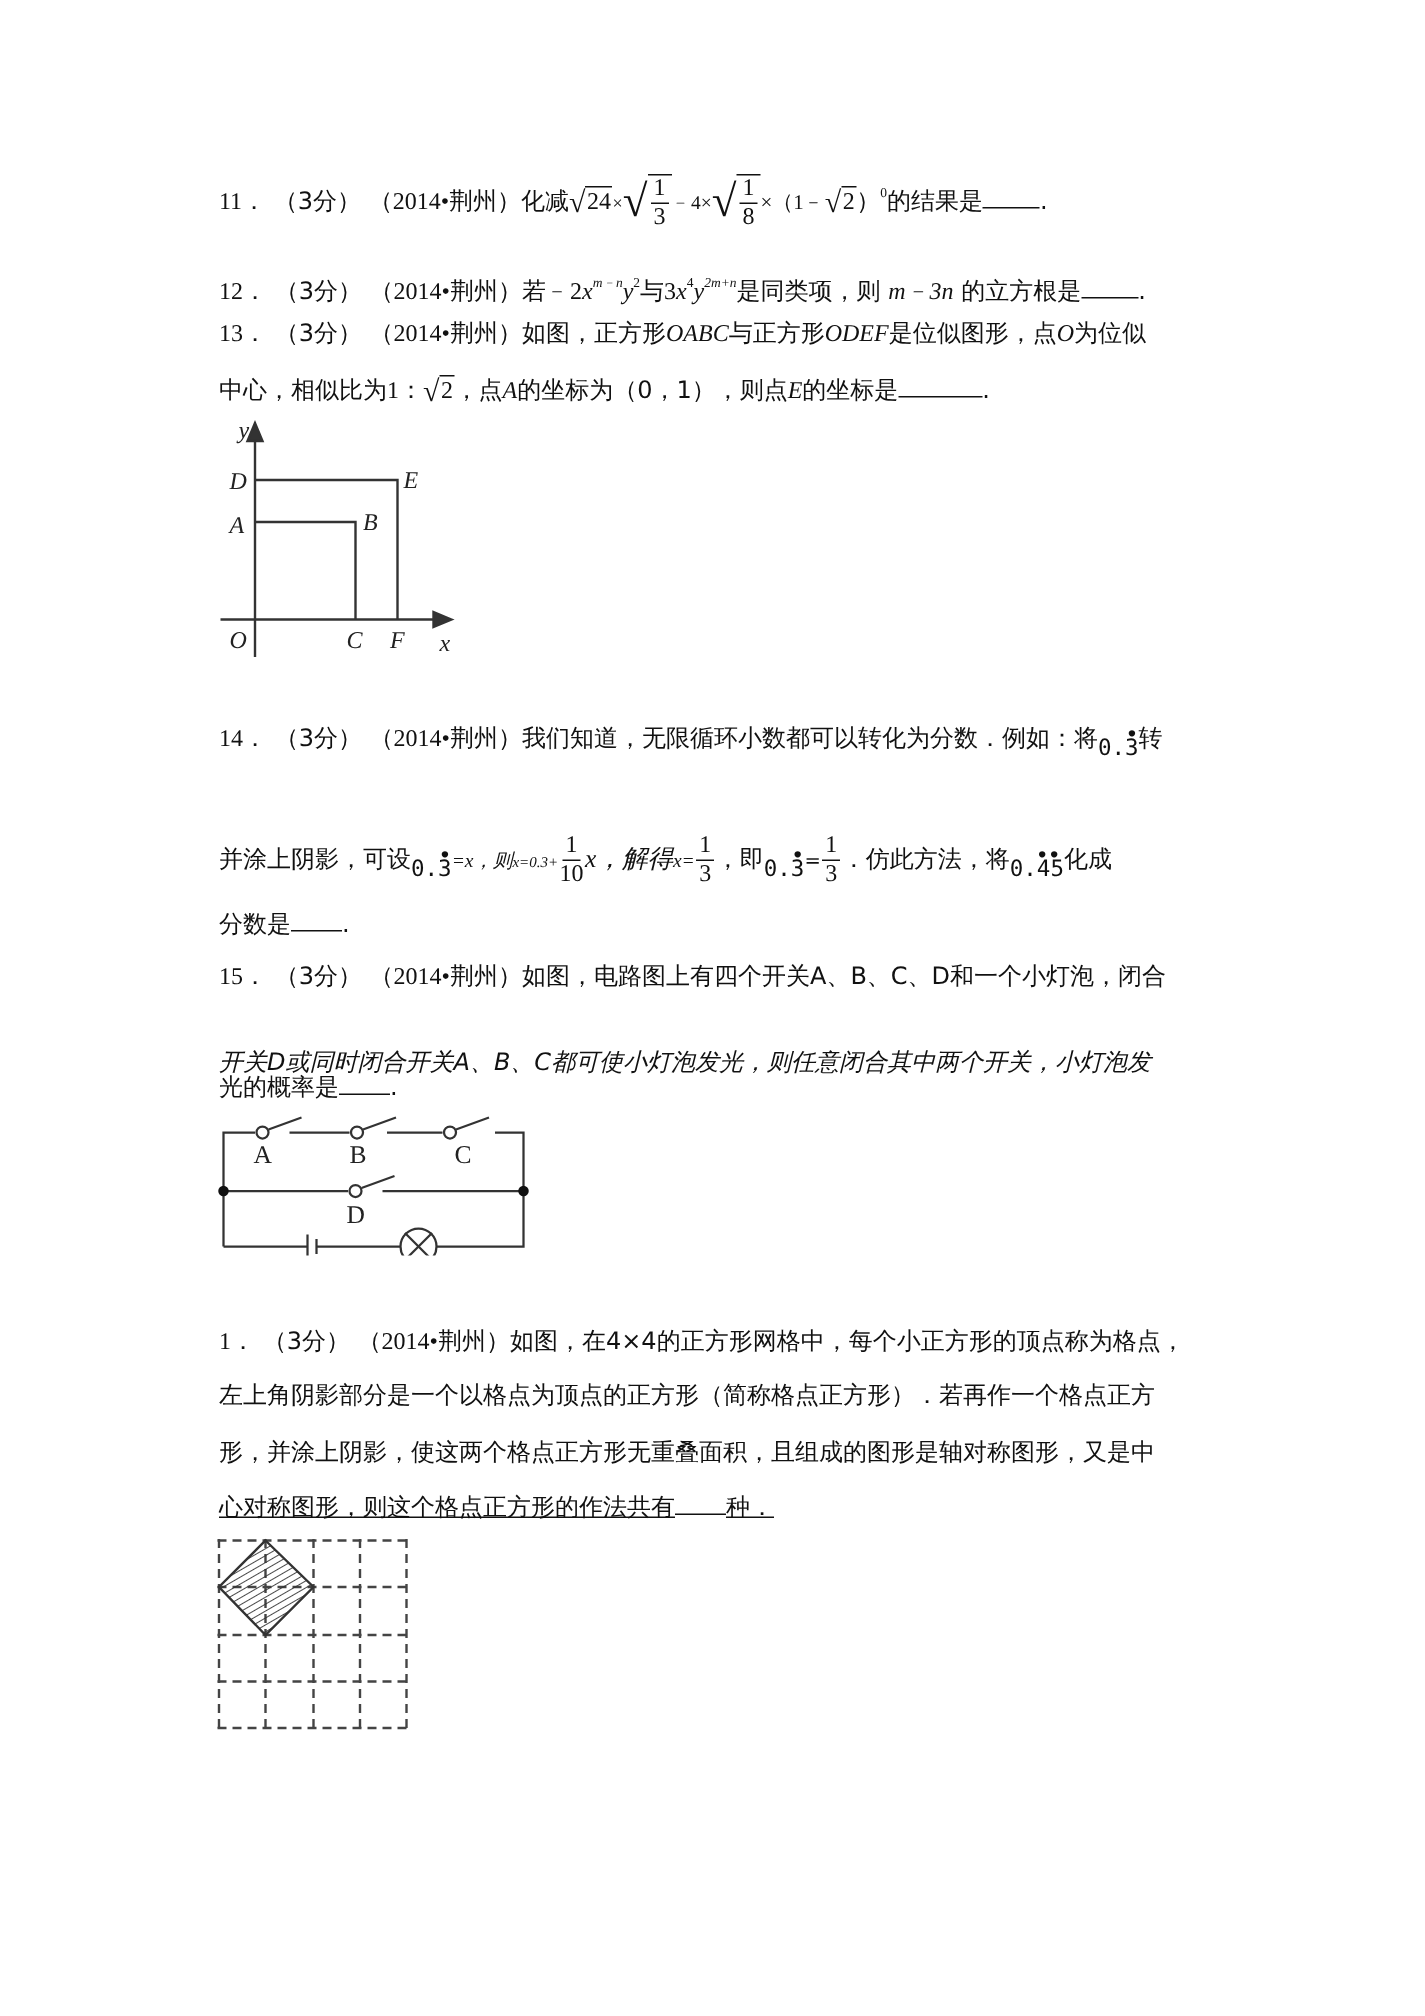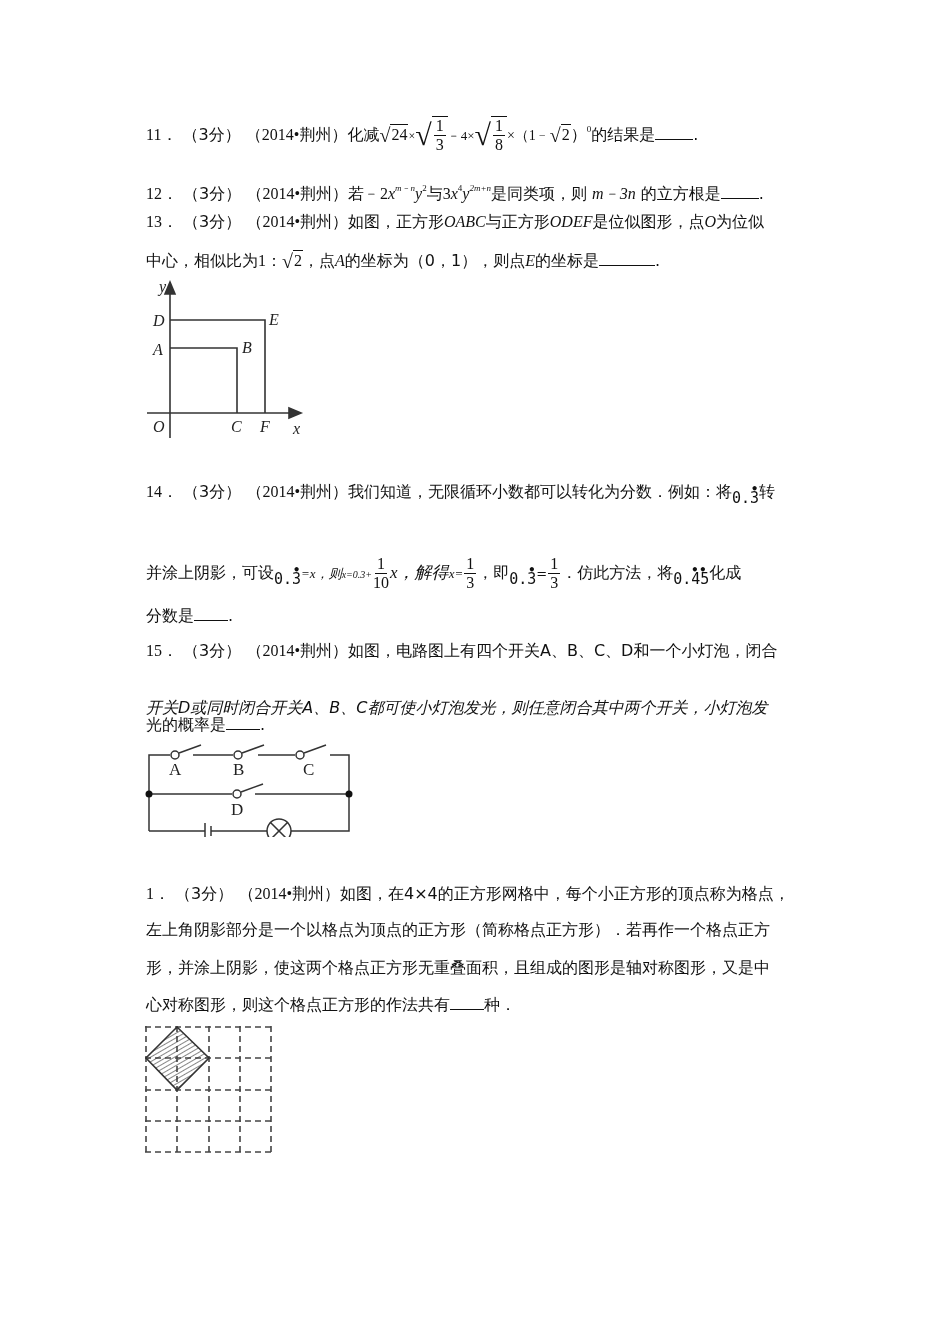--- a/index.html
+++ b/index.html
@@ -164,21 +164,21 @@
   <span class="num">1．</span>
   <span>（3分）</span>
   <span class="serif">（2014•荆州）</span><span>如图，在4×4的正方形网格中，每个小正方形的顶点称为格点，</span>
 </div>
 <div class="line" style="top:921px;font-family:Liberation Mono, monospace;">
   <span>左上角阴影部分是一个以格点为顶点的正方形（简称格点正方形）．若再作一个格点正方</span>
 </div>
 <div class="line" style="top:958px;">
   <span>形，并涂上阴影，使这两个格点正方形无重叠面积，且组成的图形是轴对称图形，又是中</span>
 </div>
-<div class="line" style="top:995px;">
+<div class="line" style="top:995px;text-decoration:underline;">
   <span>心对称图形，则这个格点正方形的作法共有</span><span class="blank" style="width:34px;"></span><span>种．</span>
 </div>
 
 <svg style="position:absolute;left:143px;top:1024px;" width="132" height="132" viewBox="0 0 132 132">
   <defs>
     <pattern id="hatch" patternUnits="userSpaceOnUse" width="4" height="4" patternTransform="rotate(60)">
       <line x1="0" y1="0" x2="0" y2="4" stroke="#333" stroke-width="1.2"></line>
     </pattern>
   </defs>
   <g stroke="#444" stroke-width="1.6" stroke-dasharray="6,4" fill="none">

